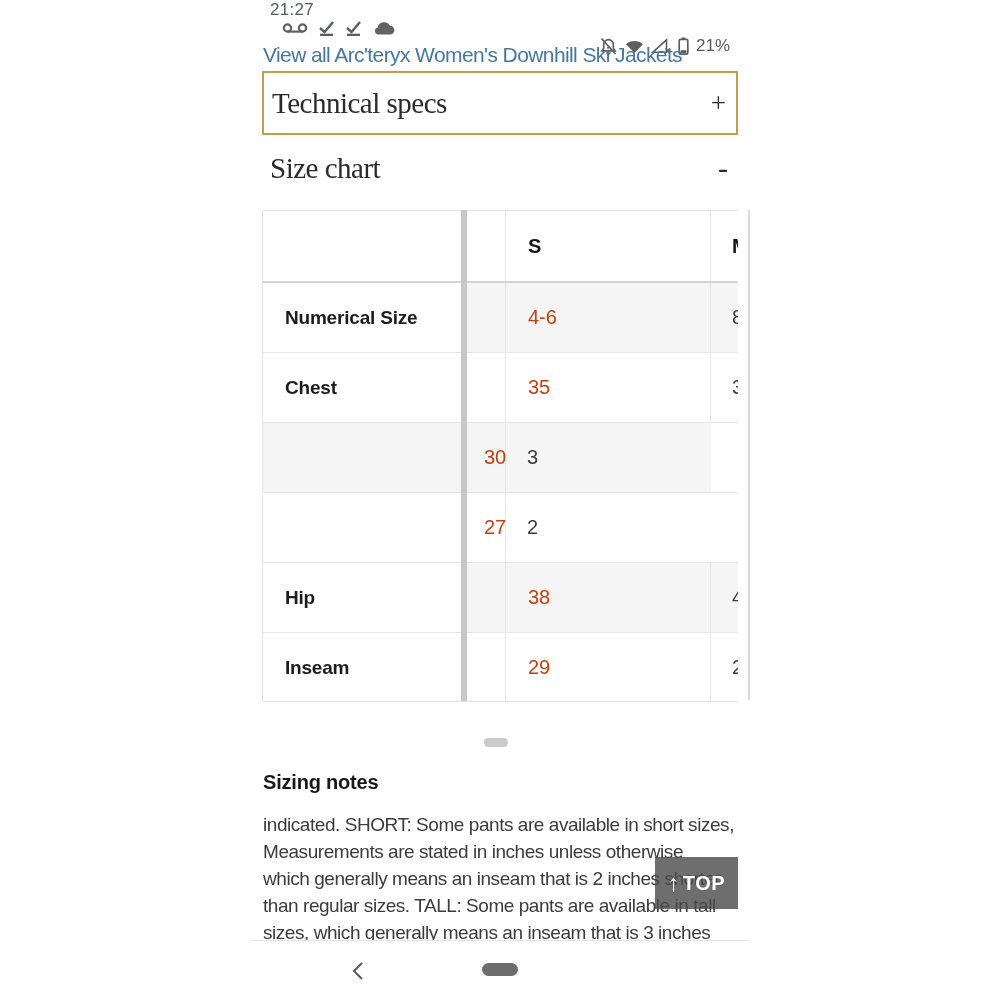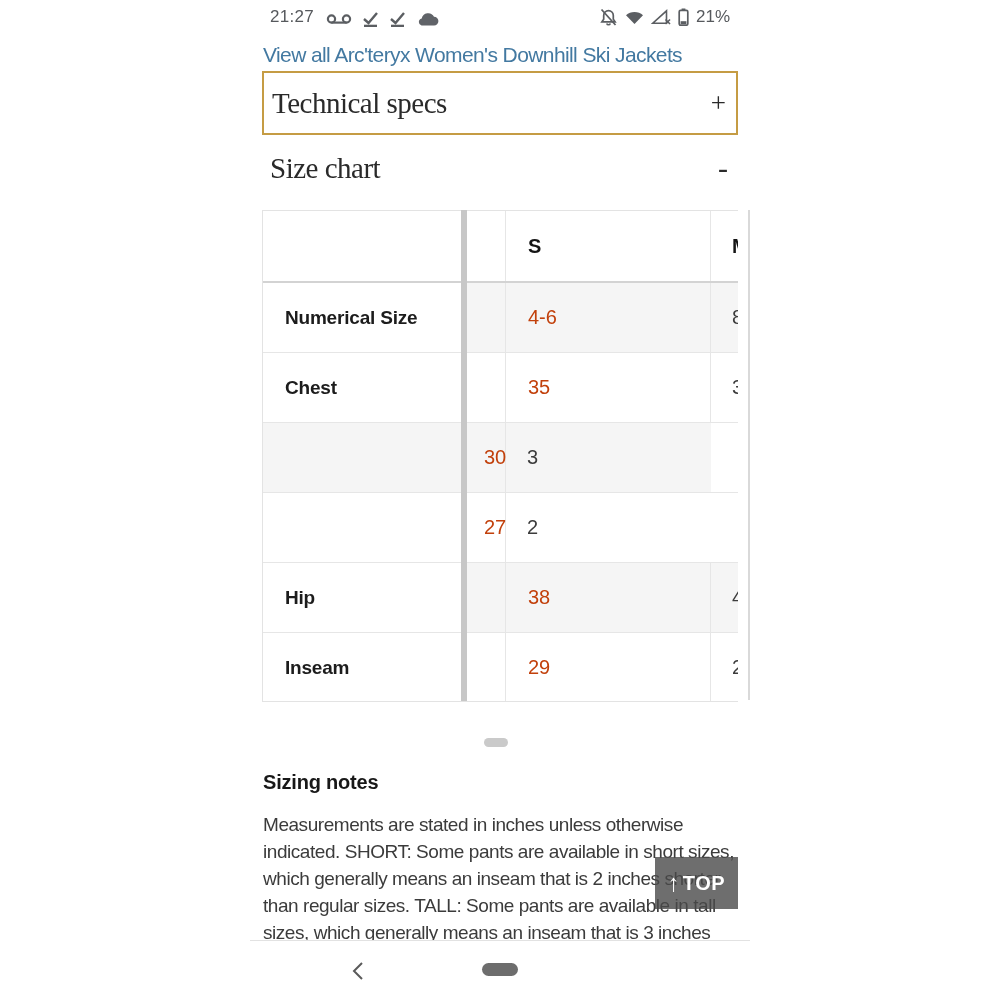--- a/index.html
+++ b/index.html
@@ -2,22 +2,22 @@
 <html><head>
 <meta charset="utf-8">
 <style>
   html,body{margin:0;padding:0;background:#fff;}
   .canvas{position:relative;width:1000px;height:1000px;background:#fff;overflow:hidden;
           font-family:"Liberation Sans",sans-serif;}
   .phone{position:absolute;left:250px;top:0;width:500px;height:1000px;background:#fff;overflow:hidden;}
   .content{position:absolute;left:0;top:0;width:500px;height:941px;overflow:hidden;}
 
   
-  .status{position:absolute;top:0;left:0;right:0;height:27px;display:flex;align-items:flex-end;
-          padding:0 20px;box-sizing:border-box;color:#56595d;}
+  .status{position:absolute;top:0;left:0;right:0;height:27px;display:flex;align-items:flex-start;
+          padding:0 20px;box-sizing:border-box;color:#56595d;flex-direction:column;}
   .status .time{font-size:17px;letter-spacing:.3px;}
   .sicons{display:flex;align-items:center;gap:10px;margin-left:12px;}
   .sicons-r{display:flex;align-items:center;gap:7px;margin-left:auto;}
   .pct{font-size:17px;}
   .sic{display:block;}
 
   
   .view-all{position:absolute;top:43px;left:13px;font-size:21px;letter-spacing:-.6px;
             color:#4379a1;text-decoration:none;white-space:nowrap;cursor:pointer;}
 
@@ -176,22 +176,22 @@
           <div class="c mv">2</div>
         </div>
       </div>
       <div class="col-bar"></div>
       <div class="v-scrollbar"></div>
 
       <div class="scroll-pill"></div>
 
       <div class="notes-h">Sizing notes</div>
       <div class="para">
+        <div>indicated. SHORT: Some pants are available in short sizes,</div>
         <div>Measurements are stated in inches unless otherwise</div>
-        <div>indicated. SHORT: Some pants are available in short sizes,</div>
         <div>which generally means an inseam that is 2 inches shorter</div>
         <div>than regular sizes. TALL: Some pants are available in tall</div>
         <div>sizes, which generally means an inseam that is 3 inches</div>
       </div>
 
       <button class="top-btn">
         <span class="arrow">↑</span>
         <span class="tlabel">TOP</span>
       </button>
 

